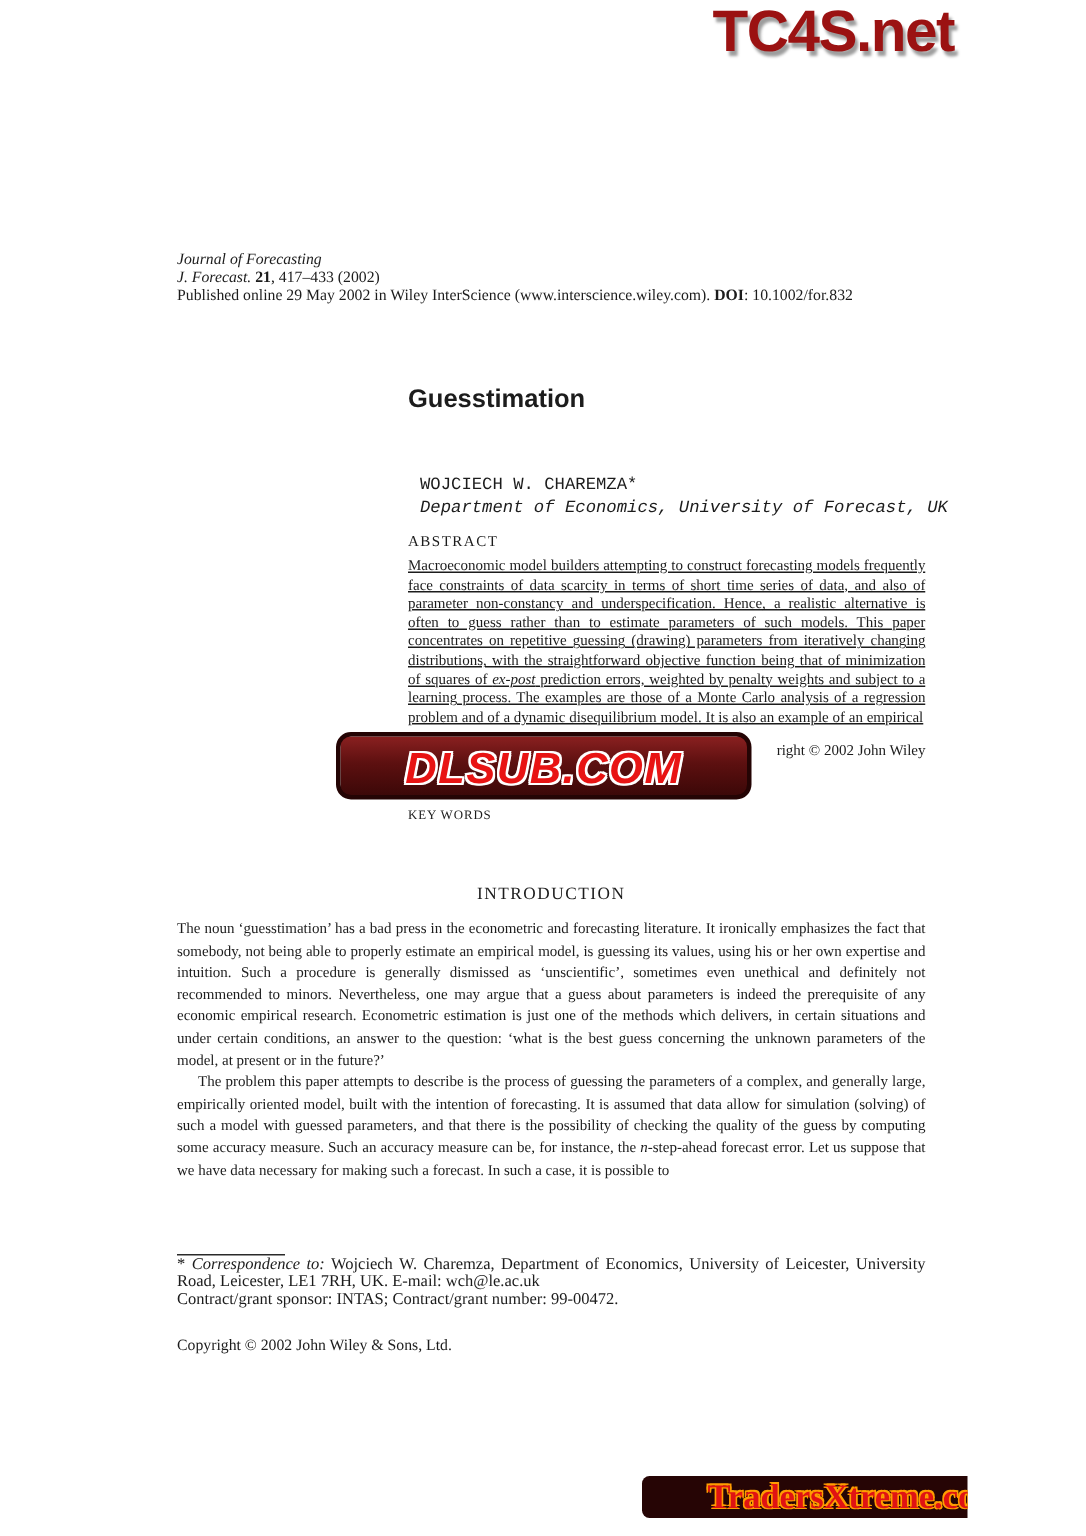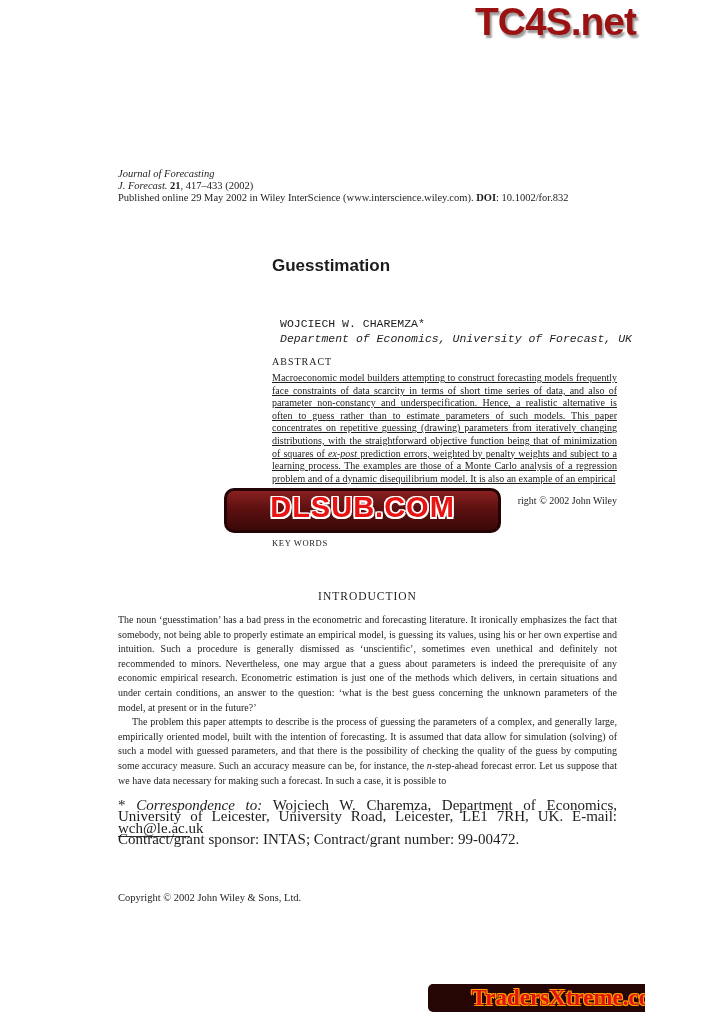--- a/index.html
+++ b/index.html
@@ -72,44 +72,45 @@
   }
   .body-text p { margin: 0; }
   .para.indent { text-indent: 14px; }
 
   
   .footnote-rule {
     position: absolute; left: 118px; top: 836px; width: 72px;
     border-top: 1px solid #2a2a2a; height: 0;
   }
   .footnote {
-    position: absolute; left: 118px; top: 800px; width: 499px;
-    font-size: 15px; line-height: 11.4px; text-align: justify;
+    position: absolute; left: 118px; top: 838px; width: 499px;
+    font-size: 11px; line-height: 11.4px; text-align: justify;
   }
   .footnote p { margin: 0; }
   .copyright {
     position: absolute; left: 118px; top: 892px; font-size: 10.5px;
   }
 
   
   .wm-top {
     position: absolute; top: 0; right: 9px;
     font-family: "Liberation Sans", sans-serif;
     font-weight: bold; font-size: 39px; letter-spacing: -1px;
     color: #9b1212;
     text-shadow: 2px 3px 2px #9d9d9d;
     z-index: 6;
   }
   .wm-mid {
     position: absolute; left: 224px; top: 488px; width: 277px; height: 45px;
     box-sizing: border-box;
     background: linear-gradient(180deg, #8a2020 0%, #5d1010 45%, #3c0808 100%);
     border: 3px solid #240404; border-radius: 10px;
-    display: flex; align-items: flex-start; justify-content: center;
+    display: flex; align-items: flex-end; justify-content: center;
     z-index: 5;
+    font-style: italic;
   }
   .wm-mid-text {
     font-family: "Liberation Sans", sans-serif;
     font-weight: bold; font-size: 29px; letter-spacing: 1px;
     color: #e81414;
     text-shadow:
       -1.5px -1.5px 0 #ffffff, 1.5px -1.5px 0 #ffffff,
       -1.5px 1.5px 0 #ffffff, 1.5px 1.5px 0 #ffffff,
       -1.5px 0 0 #ffffff, 1.5px 0 0 #ffffff,
       0 -1.5px 0 #ffffff, 0 1.5px 0 #ffffff;

